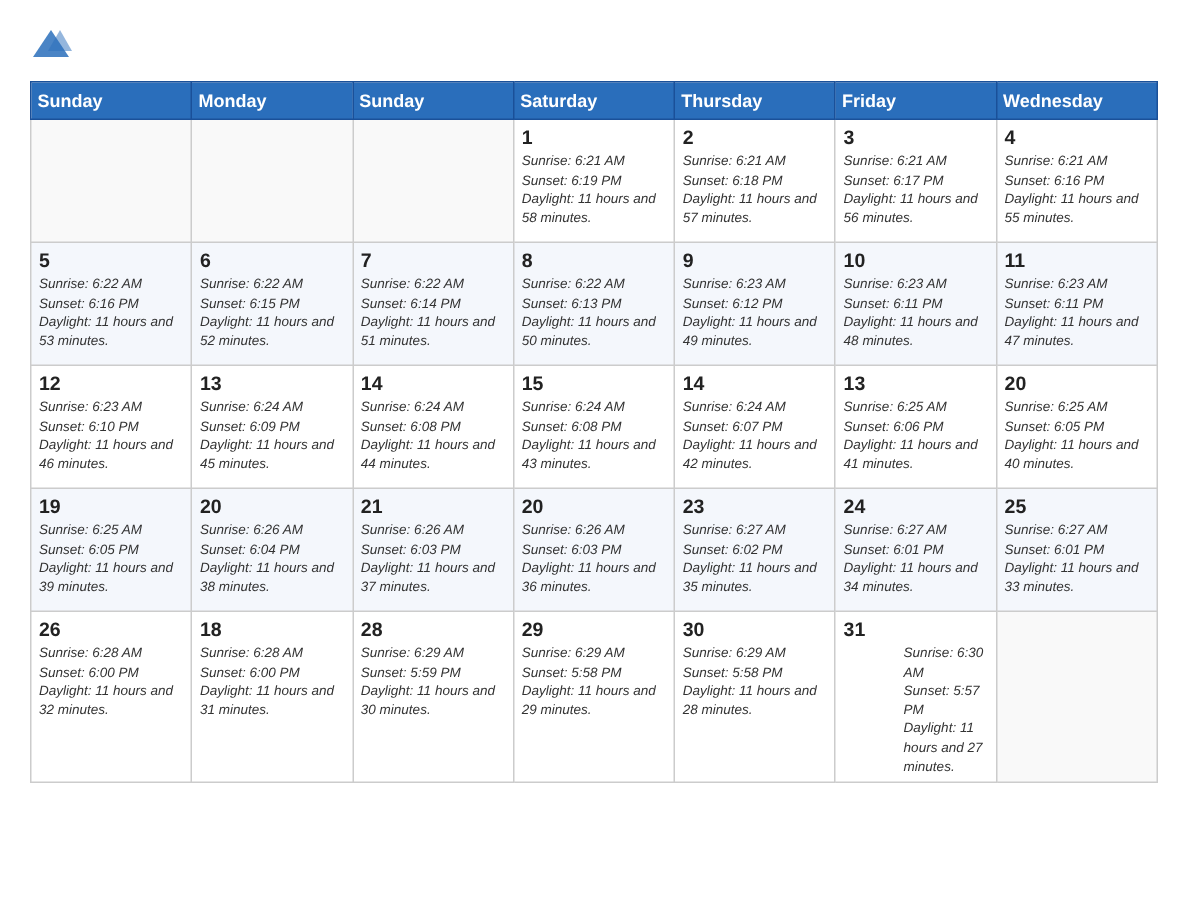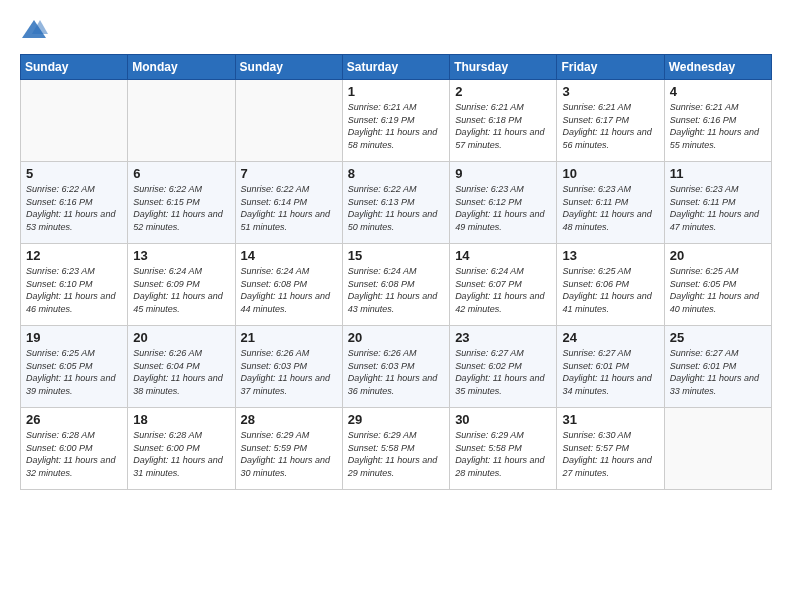--- a/index.html
+++ b/index.html
@@ -316,21 +316,21 @@
 Daylight: 11 hours and 29 minutes.</div>
           </td>
           <td>
             <div class="day-number">30</div>
             <div class="day-info" style="white-space: pre-line;">Sunrise: 6:29 AM
 Sunset: 5:58 PM
 Daylight: 11 hours and 28 minutes.</div>
           </td>
           <td>
             <div class="day-number">31</div>
-            <div class="day-info" style="white-space: pre-line;">Sunrise: 6:30 AM
+            <div class="day-info" style="white-space: pre-line; margin-left: 40px;">Sunrise: 6:30 AM
 Sunset: 5:57 PM
 Daylight: 11 hours and 27 minutes.</div>
           </td>
           <td class="empty"></td>
         </tr>
       </tbody>
   </table>
 </div>
 
 </body></html>

